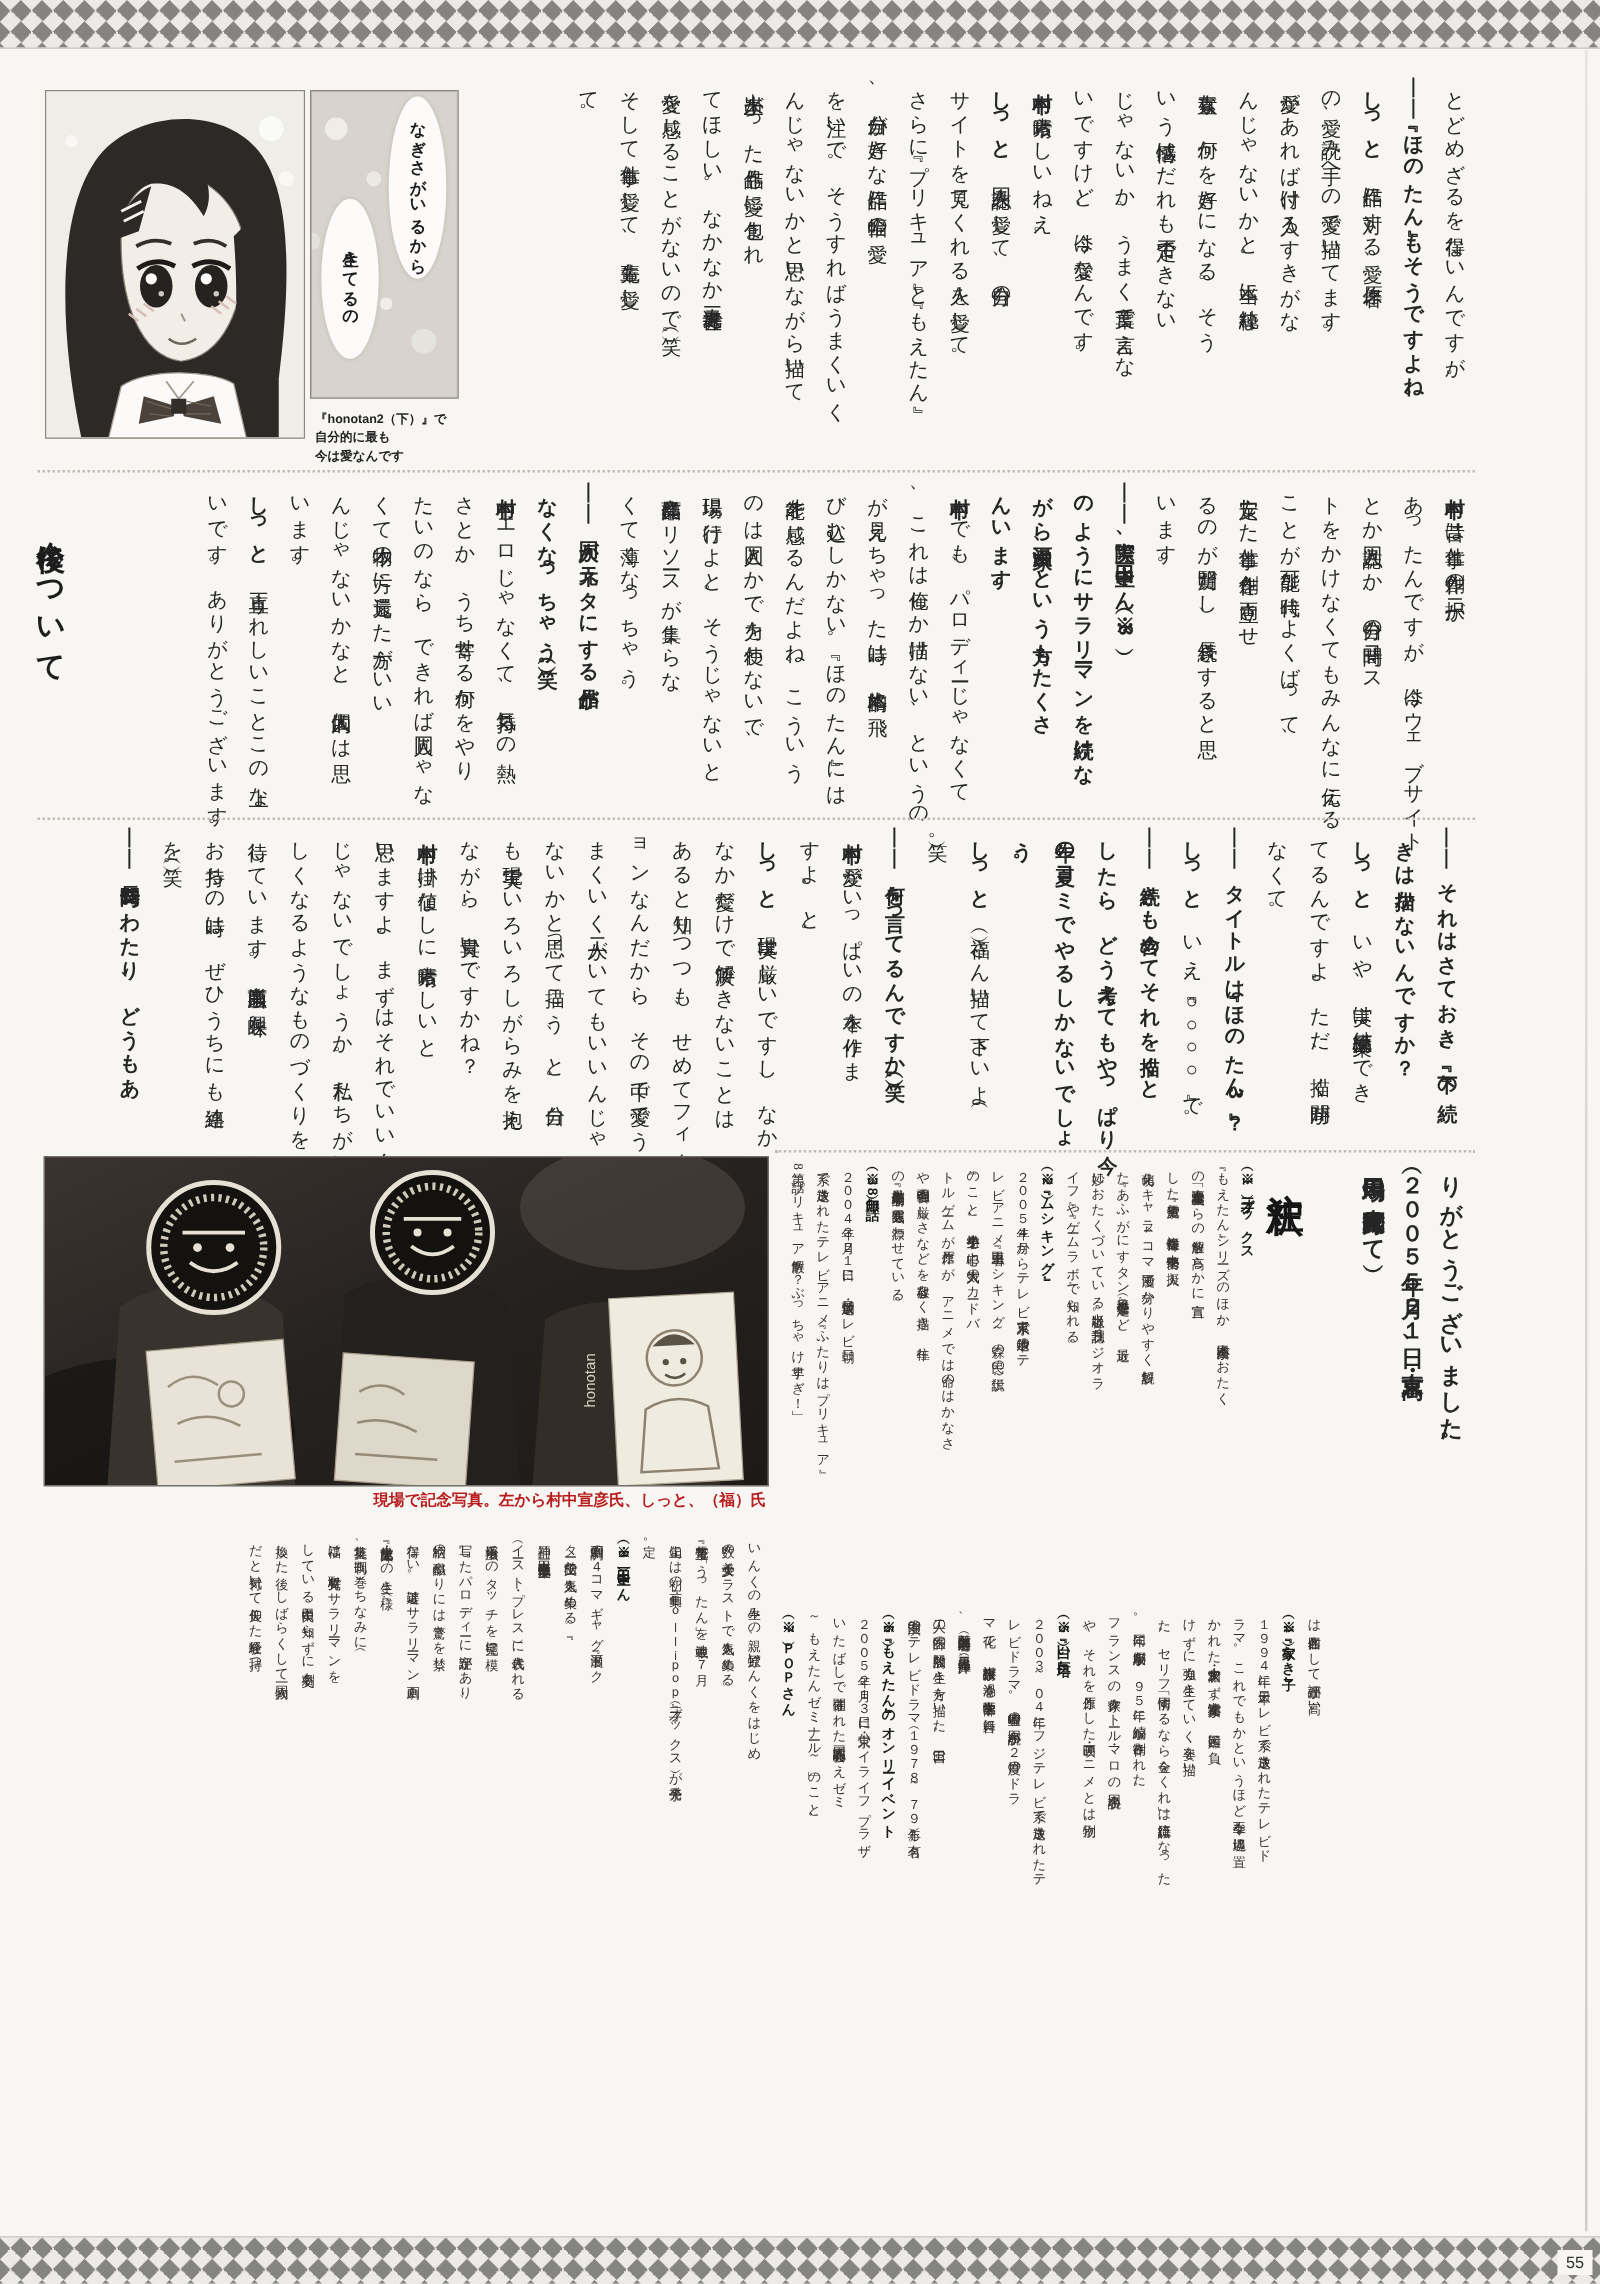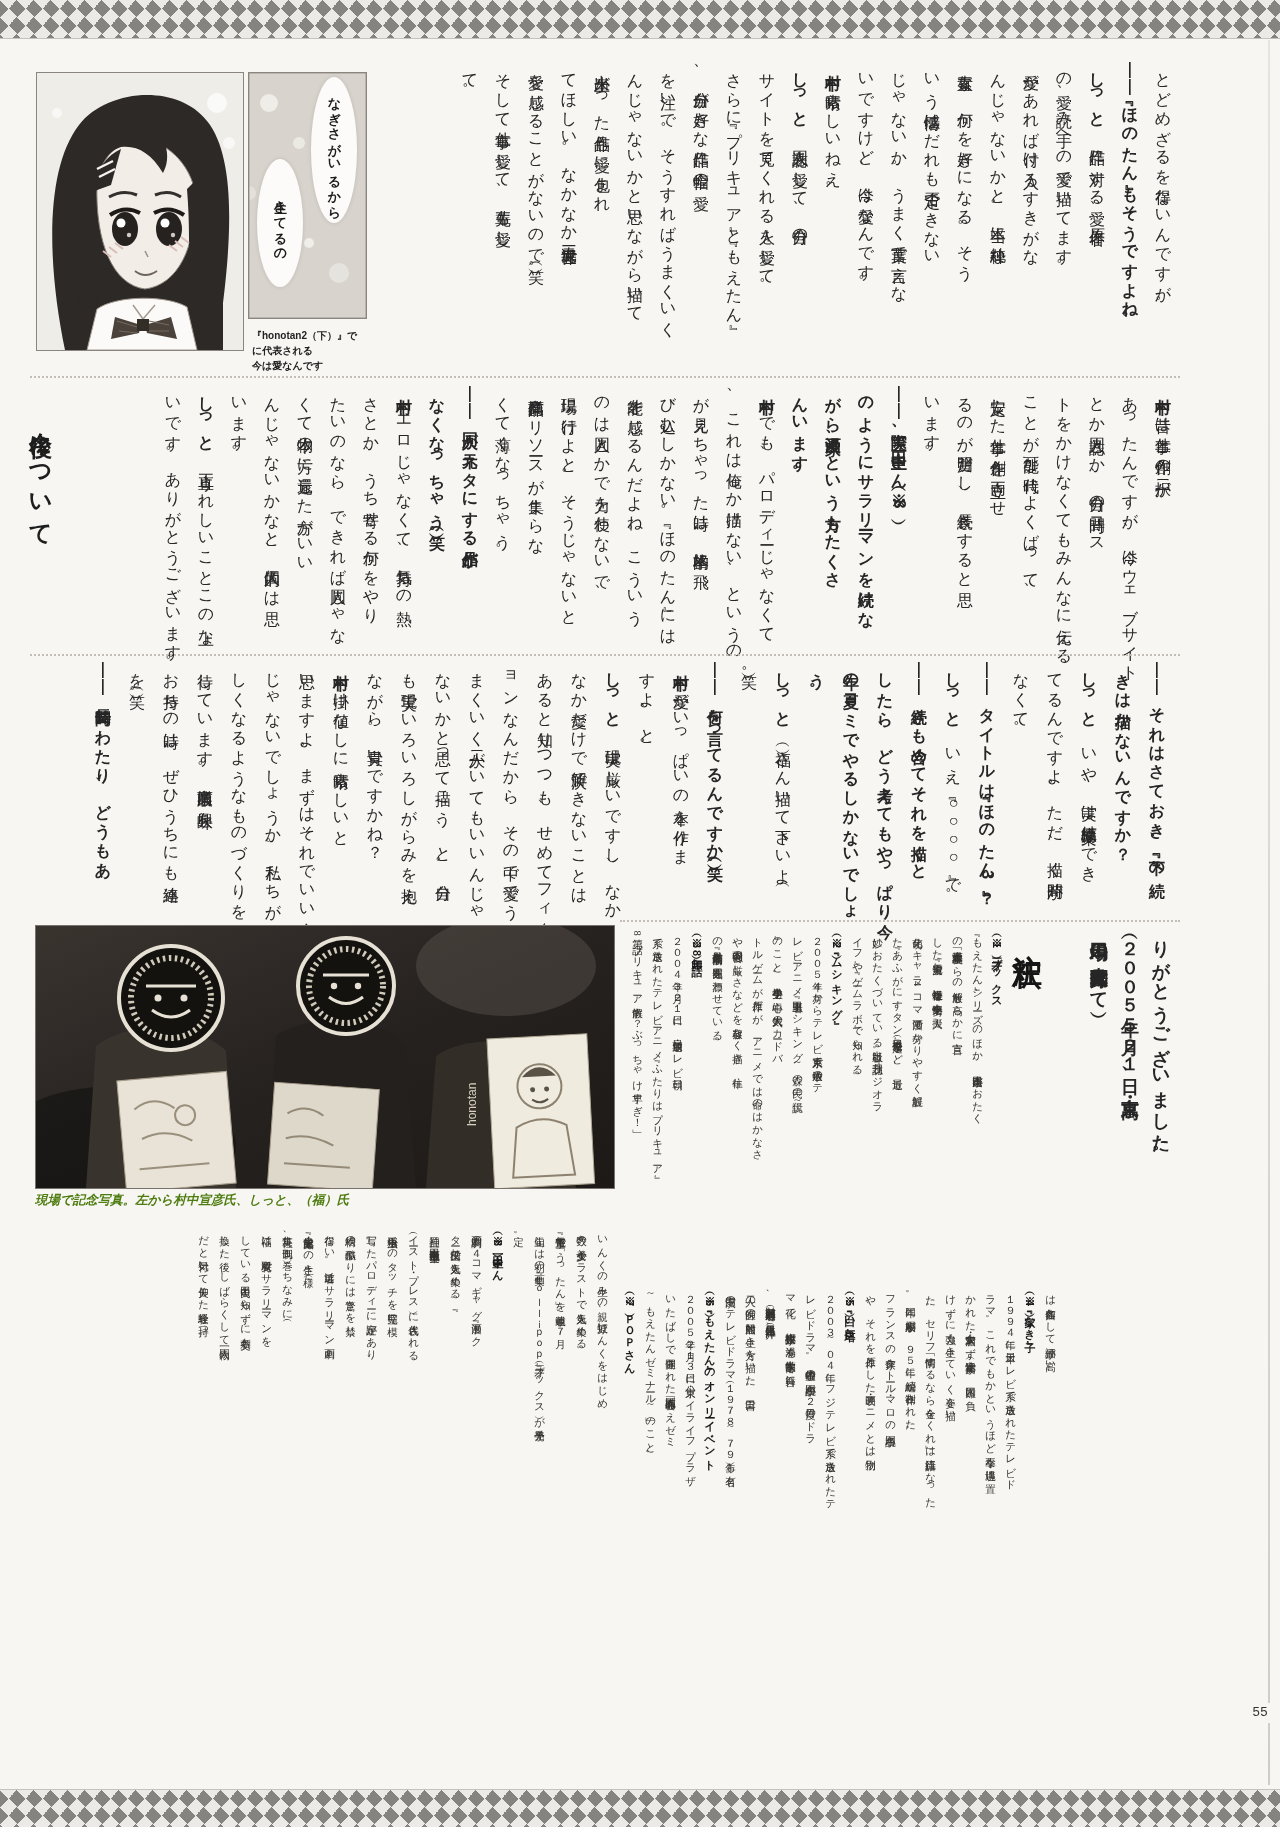--- a/index.html
+++ b/index.html
@@ -41,24 +41,24 @@
     display:flex;align-items:center;justify-content:center;writing-mode:vertical-rl;
     font-family:"Liberation Sans",sans-serif;font-weight:bold;font-size:13px;letter-spacing:1px;color:#1c1c1c;}
   .bubble.b1{left:62px;top:4px;width:46px;height:146px;}
   .bubble.b2{left:8px;top:86px;width:46px;height:128px;}
   .manga-caption{position:absolute;left:252px;top:328px;width:134px;
     font-family:"Liberation Sans",sans-serif;font-weight:bold;font-size:10px;line-height:15px;color:#222;}
   .manga-caption p{margin:0;}
   
   .photo{position:absolute;left:35px;top:925px;width:578px;height:262px;border:1px solid #77736c;
     background:#2a2522;overflow:hidden;}
-  .photo-caption{position:absolute;left:35px;top:1192px;width:578px;text-align:left;
-    font-family:"Liberation Sans",sans-serif;font-weight:bold;font-size:12.5px;color:#4d7c0f;font-style:italic;}
-  .pagenum{position:absolute;right:6px;top:1703px;width:28px;height:20px;background:#f7f6f3;
-    font-family:Liberation Mono, monospace;font-size:13px;color:#333;text-align:center;line-height:20px;}
+  .photo-caption{position:absolute;left:35px;top:1192px;width:578px;text-align:right;
+    font-family:"Liberation Sans",sans-serif;font-weight:bold;font-size:12.5px;color:#b91c1c;}
+  .pagenum{position:absolute;right:6px;top:1800px;width:28px;height:20px;background:#f7f6f3;
+    font-family:Liberation Sans, sans-serif;font-size:13px;color:#333;text-align:center;line-height:20px;}
 </style>
 </head>
 <body>
 
 <div class="page">
 
   <div class="checker top"></div>
   <div class="checker bottom"></div>
   <div class="edge-shadow"></div>
 
@@ -123,21 +123,21 @@
       <div class="bubble b1">
           <span>なぎさがいるから</span>
         </div>
       <div class="bubble b2">
           <span>生きてるの</span>
         </div>
     </div>
   </div>
   <div class="manga-caption">
       <p>『honotan2（下）』で</p>
-      <p>に代表される</p>
+      <p>自分的に最も</p>
       <p>今は愛なんです</p>
     </div>
 
   <section class="vtext interview" style="left:435px;top:62px;width:745px;height:314px;">
       <p>とどめざるを得ないんですが。</p>
       <p class="b">――『ほのたん』もそうですよね。</p>
       <p><b class="spk">しっと</b>　作品に対する愛、原作者</p>
       <p>の愛、読み手への愛で描いてます。</p>
       <p>愛があれば付け入るすきがな</p>
       <p>んじゃないかと。本当に純粋な、</p>

